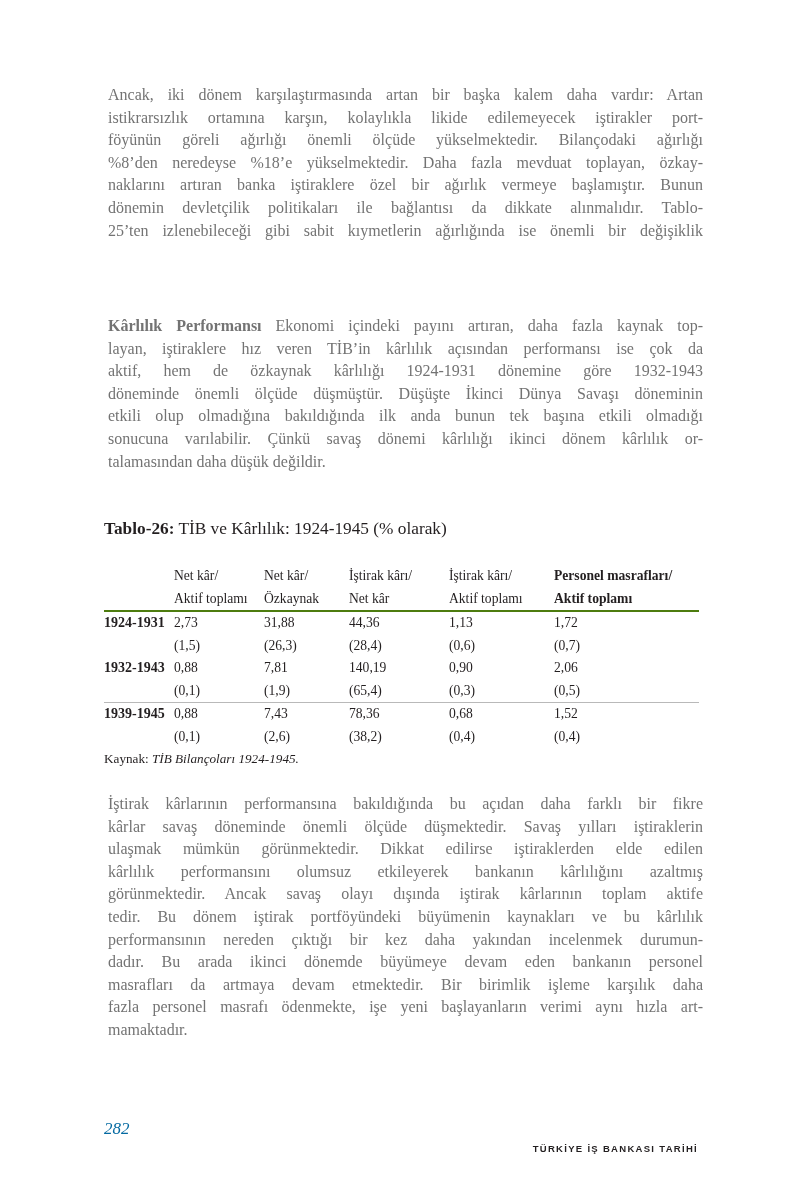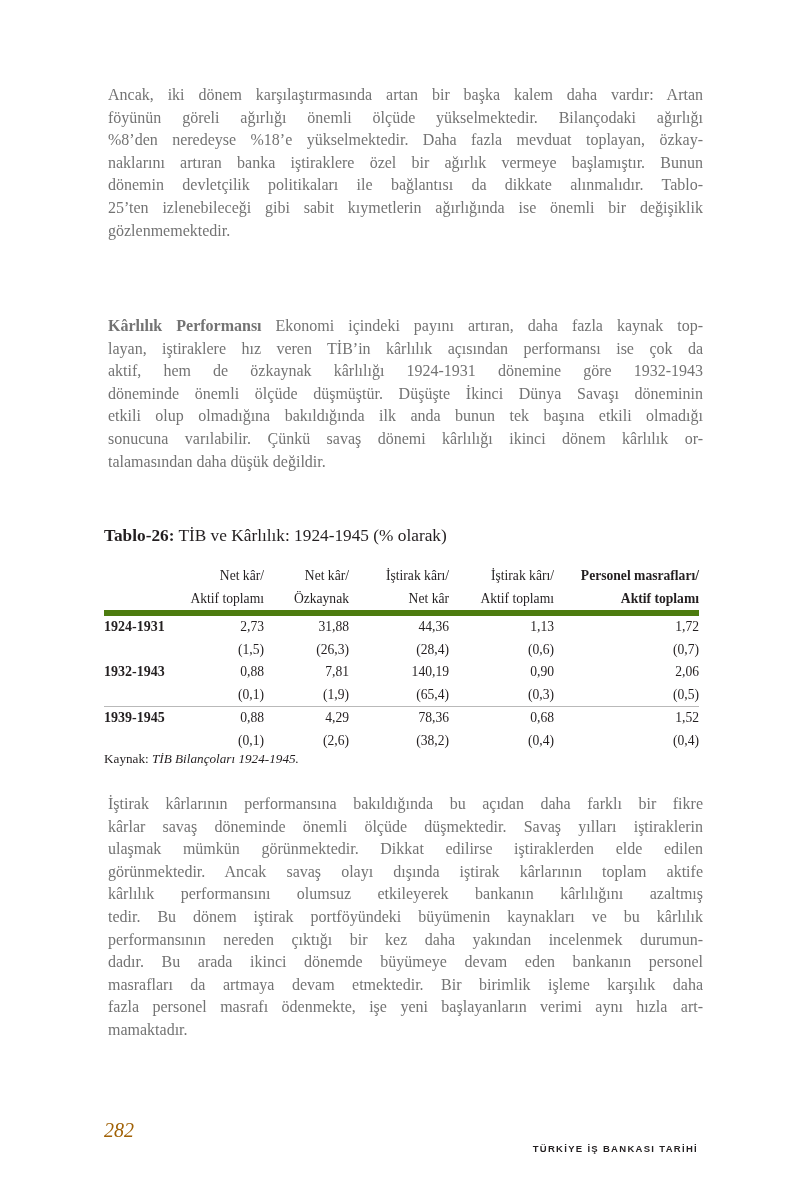--- a/index.html
+++ b/index.html
@@ -49,95 +49,94 @@
   #p3 { top: 789px; }
 
   .table-title {
     position: absolute;
     top: 518px;
     left: 0;
     font-family: "Liberation Serif", "DejaVu Serif", serif;
     font-size: 17.3px;
     line-height: 22px;
     color: #231f20;
-    margin-top: 7px;
   }
   .table-title .tt-label { font-weight: bold; }
 
   .data-table {
     position: absolute;
     top: 565px;
     left: 0;
     width: 595px;
     border-collapse: collapse;
     font-family: "Liberation Serif", "DejaVu Serif", serif;
     font-size: 13.6px;
     color: #231f20;
   }
   .data-table th, .data-table td {
     padding: 0;
     height: 22.5px;
     line-height: 22.5px;
     font-weight: normal;
-    text-align: right;
+    text-align: left;
     white-space: nowrap;
   }
   .data-table .col-period { width: 70px; text-align: left; font-weight: bold; font-size: 14px; }
   .data-table .c1 { width: 90px; }
   .data-table .c2 { width: 85px; }
   .data-table .c3 { width: 100px; }
   .data-table .c4 { width: 105px; }
   .data-table .c5 { width: 145px; font-weight: bold; }
-  .data-table tr.head-bottom th { border-bottom: 6px solid #4d7c0f; }
+  .data-table tr.head-bottom th { border-bottom: 2px solid #4d7c0f; }
   .data-table tr.group-end td { border-bottom: 1px solid #b9b9b9; }
 
   .source {
     position: absolute;
     top: 750px;
     left: 0;
     font-family: "Liberation Serif", "DejaVu Serif", serif;
     font-size: 13.2px;
     line-height: 18px;
     color: #231f20;
   }
   .source .src-value { font-style: italic; }
 
   .footer-page {
     position: absolute;
     left: 104px;
     top: 1119px;
     font-family: "Liberation Serif", "DejaVu Serif", serif;
     font-style: italic;
-    font-size: 20px;
-    color: #a16207;
+    font-size: 17px;
+    color: #0369a1;
   }
   .footer-title {
     position: absolute;
     right: 101px;
     top: 1143px;
     font-family: "Liberation Sans", "DejaVu Sans", sans-serif;
     font-size: 9.5px;
     letter-spacing: 1.3px;
     font-weight: bold;
     color: #231f20;
   }
 </style>
 </head>
 <body>
 
 <div class="page">
 
   <div class="para" id="p1">
     <span class="line">Ancak, iki dönem karşılaştırmasında artan bir başka kalem daha vardır: Artan</span>
+    <span class="line">istikrarsızlık ortamına karşın, kolaylıkla likide edilemeyecek iştirakler port-</span>
     <span class="line">föyünün göreli ağırlığı önemli ölçüde yükselmektedir. Bilançodaki ağırlığı</span>
     <span class="line">%8’den neredeyse %18’e yükselmektedir. Daha fazla mevduat toplayan, özkay-</span>
     <span class="line">naklarını artıran banka  iştiraklere özel bir ağırlık vermeye başlamıştır. Bunun</span>
     <span class="line">dönemin devletçilik politikaları ile bağlantısı da dikkate alınmalıdır. Tablo-</span>
     <span class="line">25’ten izlenebileceği gibi sabit kıymetlerin ağırlığında ise önemli bir değişiklik</span>
-    <span class="line last">gözlenmemektedir.</span>
   </div>
 
   <div class="para" id="p2">
     <span class="line"><span class="bold">Kârlılık Performansı</span><span> Ekonomi içindeki payını artıran, daha fazla kaynak top-</span></span>
     <span class="line">layan, iştiraklere hız veren TİB’in kârlılık açısından performansı ise çok da</span>
     <span class="line">aktif, hem de özkaynak kârlılığı 1924-1931 dönemine göre 1932-1943</span>
     <span class="line">döneminde önemli ölçüde düşmüştür. Düşüşte İkinci Dünya Savaşı döneminin</span>
     <span class="line">etkili olup olmadığına bakıldığında ilk anda bunun tek başına etkili olmadığı</span>
     <span class="line">sonucuna varılabilir. Çünkü savaş dönemi kârlılığı ikinci dönem kârlılık or-</span>
     <span class="line last">talamasından daha düşük değildir.</span>
@@ -195,21 +194,21 @@
         <td class="col-period"></td>
         <td>(0,1)</td>
         <td>(1,9)</td>
         <td>(65,4)</td>
         <td>(0,3)</td>
         <td>(0,5)</td>
       </tr>
       <tr>
         <td class="col-period">1939-1945</td>
         <td>0,88</td>
-        <td>4,29</td>
+        <td>7,43</td>
         <td>78,36</td>
         <td>0,68</td>
         <td>1,52</td>
       </tr>
       <tr>
         <td class="col-period"></td>
         <td>(0,1)</td>
         <td>(2,6)</td>
         <td>(38,2)</td>
         <td>(0,4)</td>
@@ -219,22 +218,22 @@
   </table>
 
   <div class="source">
     <span>Kaynak: </span><span class="src-value">TİB Bilançoları 1924-1945.</span>
   </div>
 
   <div class="para" id="p3">
     <span class="line">İştirak kârlarının performansına bakıldığında bu açıdan daha farklı bir fikre</span>
     <span class="line">kârlar savaş döneminde önemli ölçüde düşmektedir. Savaş yılları iştiraklerin</span>
     <span class="line">ulaşmak mümkün görünmektedir. Dikkat edilirse iştiraklerden elde edilen</span>
+    <span class="line">kârlılık performansını olumsuz etkileyerek bankanın kârlılığını azaltmış</span>
     <span class="line">görünmektedir. Ancak savaş olayı dışında iştirak kârlarının toplam aktife</span>
-    <span class="line">kârlılık performansını olumsuz etkileyerek bankanın kârlılığını azaltmış</span>
     <span class="line">tedir. Bu dönem iştirak portföyündeki büyümenin kaynakları ve bu kârlılık</span>
     <span class="line">performansının nereden çıktığı bir kez daha yakından incelenmek durumun-</span>
     <span class="line">dadır. Bu arada ikinci dönemde büyümeye devam eden bankanın personel</span>
     <span class="line">masrafları da artmaya devam etmektedir. Bir birimlik işleme karşılık daha</span>
     <span class="line">fazla personel masrafı ödenmekte, işe yeni başlayanların verimi aynı hızla art-</span>
     <span class="line last">mamaktadır.</span>
   </div>
 </div>
 
 <div class="footer-page">282</div>

